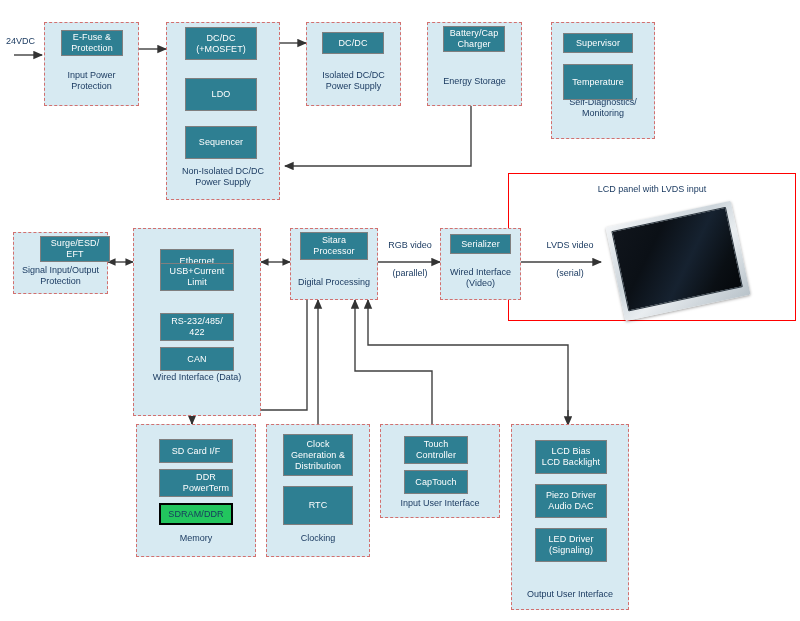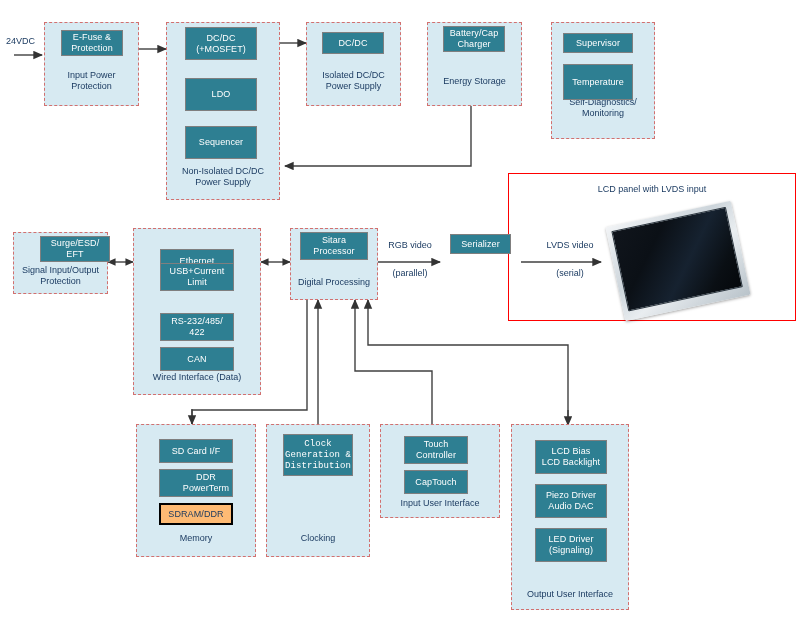--- a/index.html
+++ b/index.html
@@ -38,21 +38,21 @@
     color:#ffffff;
     font-size:9px;
     line-height:11px;
     display:flex;
     align-items:center;
     justify-content:center;
     text-align:center;
     letter-spacing:.1px;
   }
   .blk.white{
-    background:#fdba74;
+    background:#22c55e;
     border:2px solid #000000;
     color:#17375e;
   }
   
   .lbl{
     position:absolute;
     color:#17375e;
     font-size:9px;
     line-height:11px;
     white-space:nowrap;
@@ -179,46 +179,50 @@
     <div class="panel-caption" style="top:74px;">Self-Diagnostics/<br>Monitoring</div>
   </div>
   <div class="blk" style="left:563px;top:33px;width:70px;height:20px;">Supervisor</div>
   <div class="blk" style="left:563px;top:64px;width:70px;height:36px;">Temperature</div>
 
   <div class="panel" style="left:13px;top:232px;width:95px;height:62px;">
     <div class="panel-caption" style="top:32px;">Signal Input/Output<br>Protection</div>
   </div>
   <div class="blk" style="left:23px;top:236px;width:70px;height:26px;margin-left:17px;">Surge/ESD/<br>EFT</div>
 
-  <div class="panel" style="left:133px;top:228px;width:128px;height:167px;">
+  <div class="panel" style="left:133px;top:228px;width:128px;height:188px;">
     <div class="panel-caption" style="top:143px;">Wired Interface (Data)</div>
   </div>
   <div class="blk" style="left:160px;top:249px;width:74px;height:24px;">Ethernet</div>
   <div class="blk" style="left:160px;top:263px;width:74px;height:28px;">USB+Current<br>Limit</div>
   <div class="blk" style="left:160px;top:313px;width:74px;height:28px;">RS-232/485/<br>422</div>
   <div class="blk" style="left:160px;top:347px;width:74px;height:24px;">CAN</div>
 
   <div class="panel" style="left:290px;top:228px;width:88px;height:72px;">
     <div class="panel-caption" style="top:48px;">Digital Processing</div>
   </div>
   <div class="blk" style="left:300px;top:232px;width:68px;height:28px;">Sitara<br>Processor</div>
 
+  <div class="panel" style="left:440px;top:228px;width:81px;height:72px;">
+    <div class="panel-caption" style="top:38px;">Wired Interface<br>(Video)</div>
+  </div>
   <div class="blk" style="left:450px;top:234px;width:61px;height:20px;">Serializer</div>
 
   <div class="panel" style="left:136px;top:424px;width:120px;height:133px;">
     <div class="panel-caption" style="top:108px;">Memory</div>
   </div>
   <div class="blk" style="left:159px;top:439px;width:74px;height:24px;">SD Card I/F</div>
   <div class="blk" style="left:159px;top:469px;width:74px;height:28px;padding-left:20px;">DDR<br>PowerTerm</div>
   <div class="blk white" style="left:159px;top:503px;width:74px;height:22px;">SDRAM/DDR</div>
 
   <div class="panel" style="left:266px;top:424px;width:104px;height:133px;">
     <div class="panel-caption" style="top:108px;">Clocking</div>
   </div>
-  <div class="blk" style="left:283px;top:434px;width:70px;height:42px;font-family:Liberation Mono, monospace;">Clock<br>Generation &amp;<br>Distribution</div>
+  <div class="blk" style="left:283px;top:434px;width:70px;height:42px;">Clock<br>Generation &amp;<br>Distribution</div>
+  <div class="blk" style="left:283px;top:486px;width:70px;height:39px;">RTC</div>
 
   <div class="panel" style="left:380px;top:424px;width:120px;height:94px;">
     <div class="panel-caption" style="top:73px;">Input User Interface</div>
   </div>
   <div class="blk" style="left:404px;top:436px;width:64px;height:28px;">Touch<br>Controller</div>
   <div class="blk" style="left:404px;top:470px;width:64px;height:24px;">CapTouch</div>
 
   <div class="panel" style="left:511px;top:424px;width:118px;height:186px;">
     <div class="panel-caption" style="top:164px;">Output User Interface</div>
   </div>

